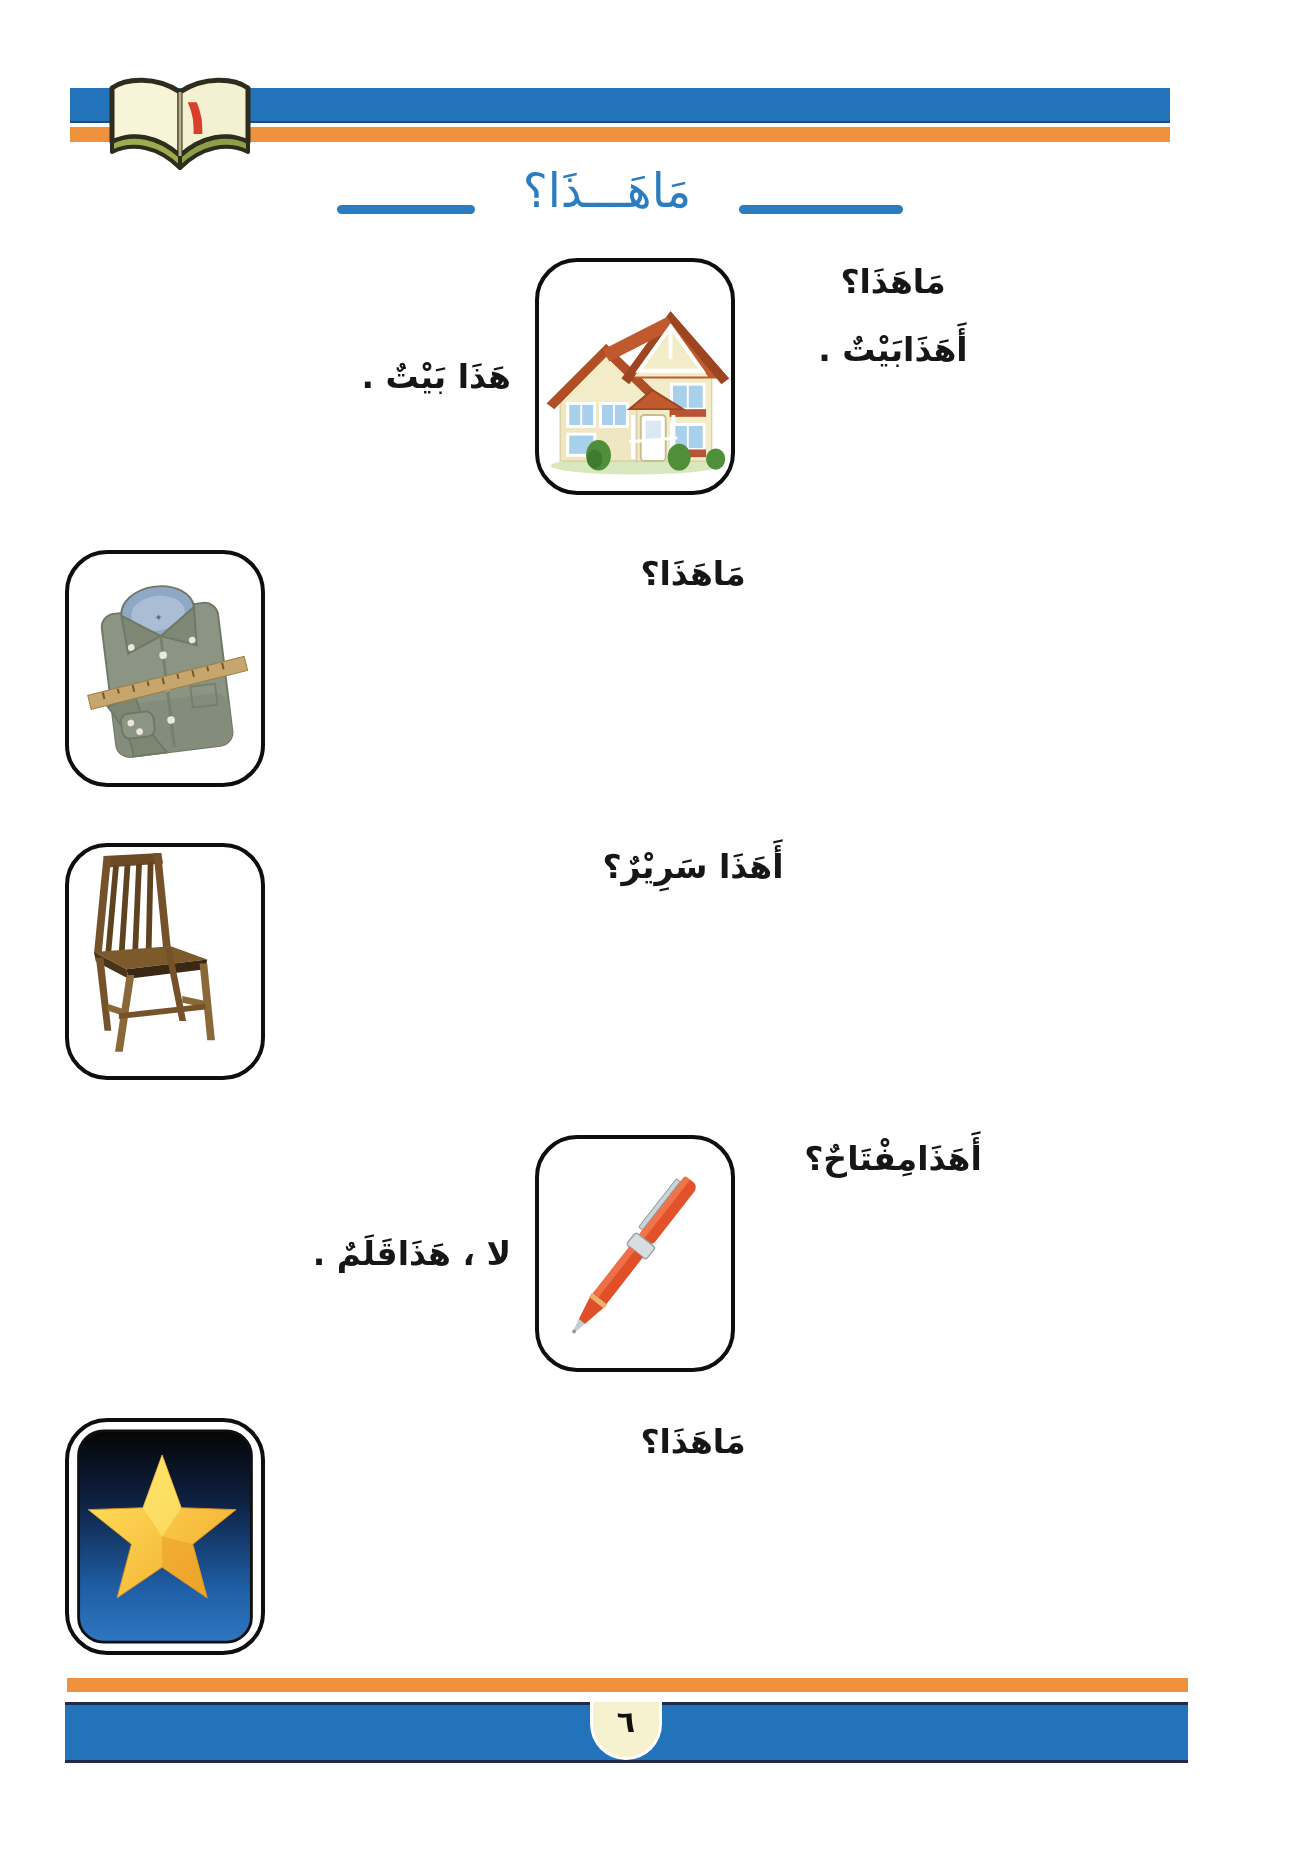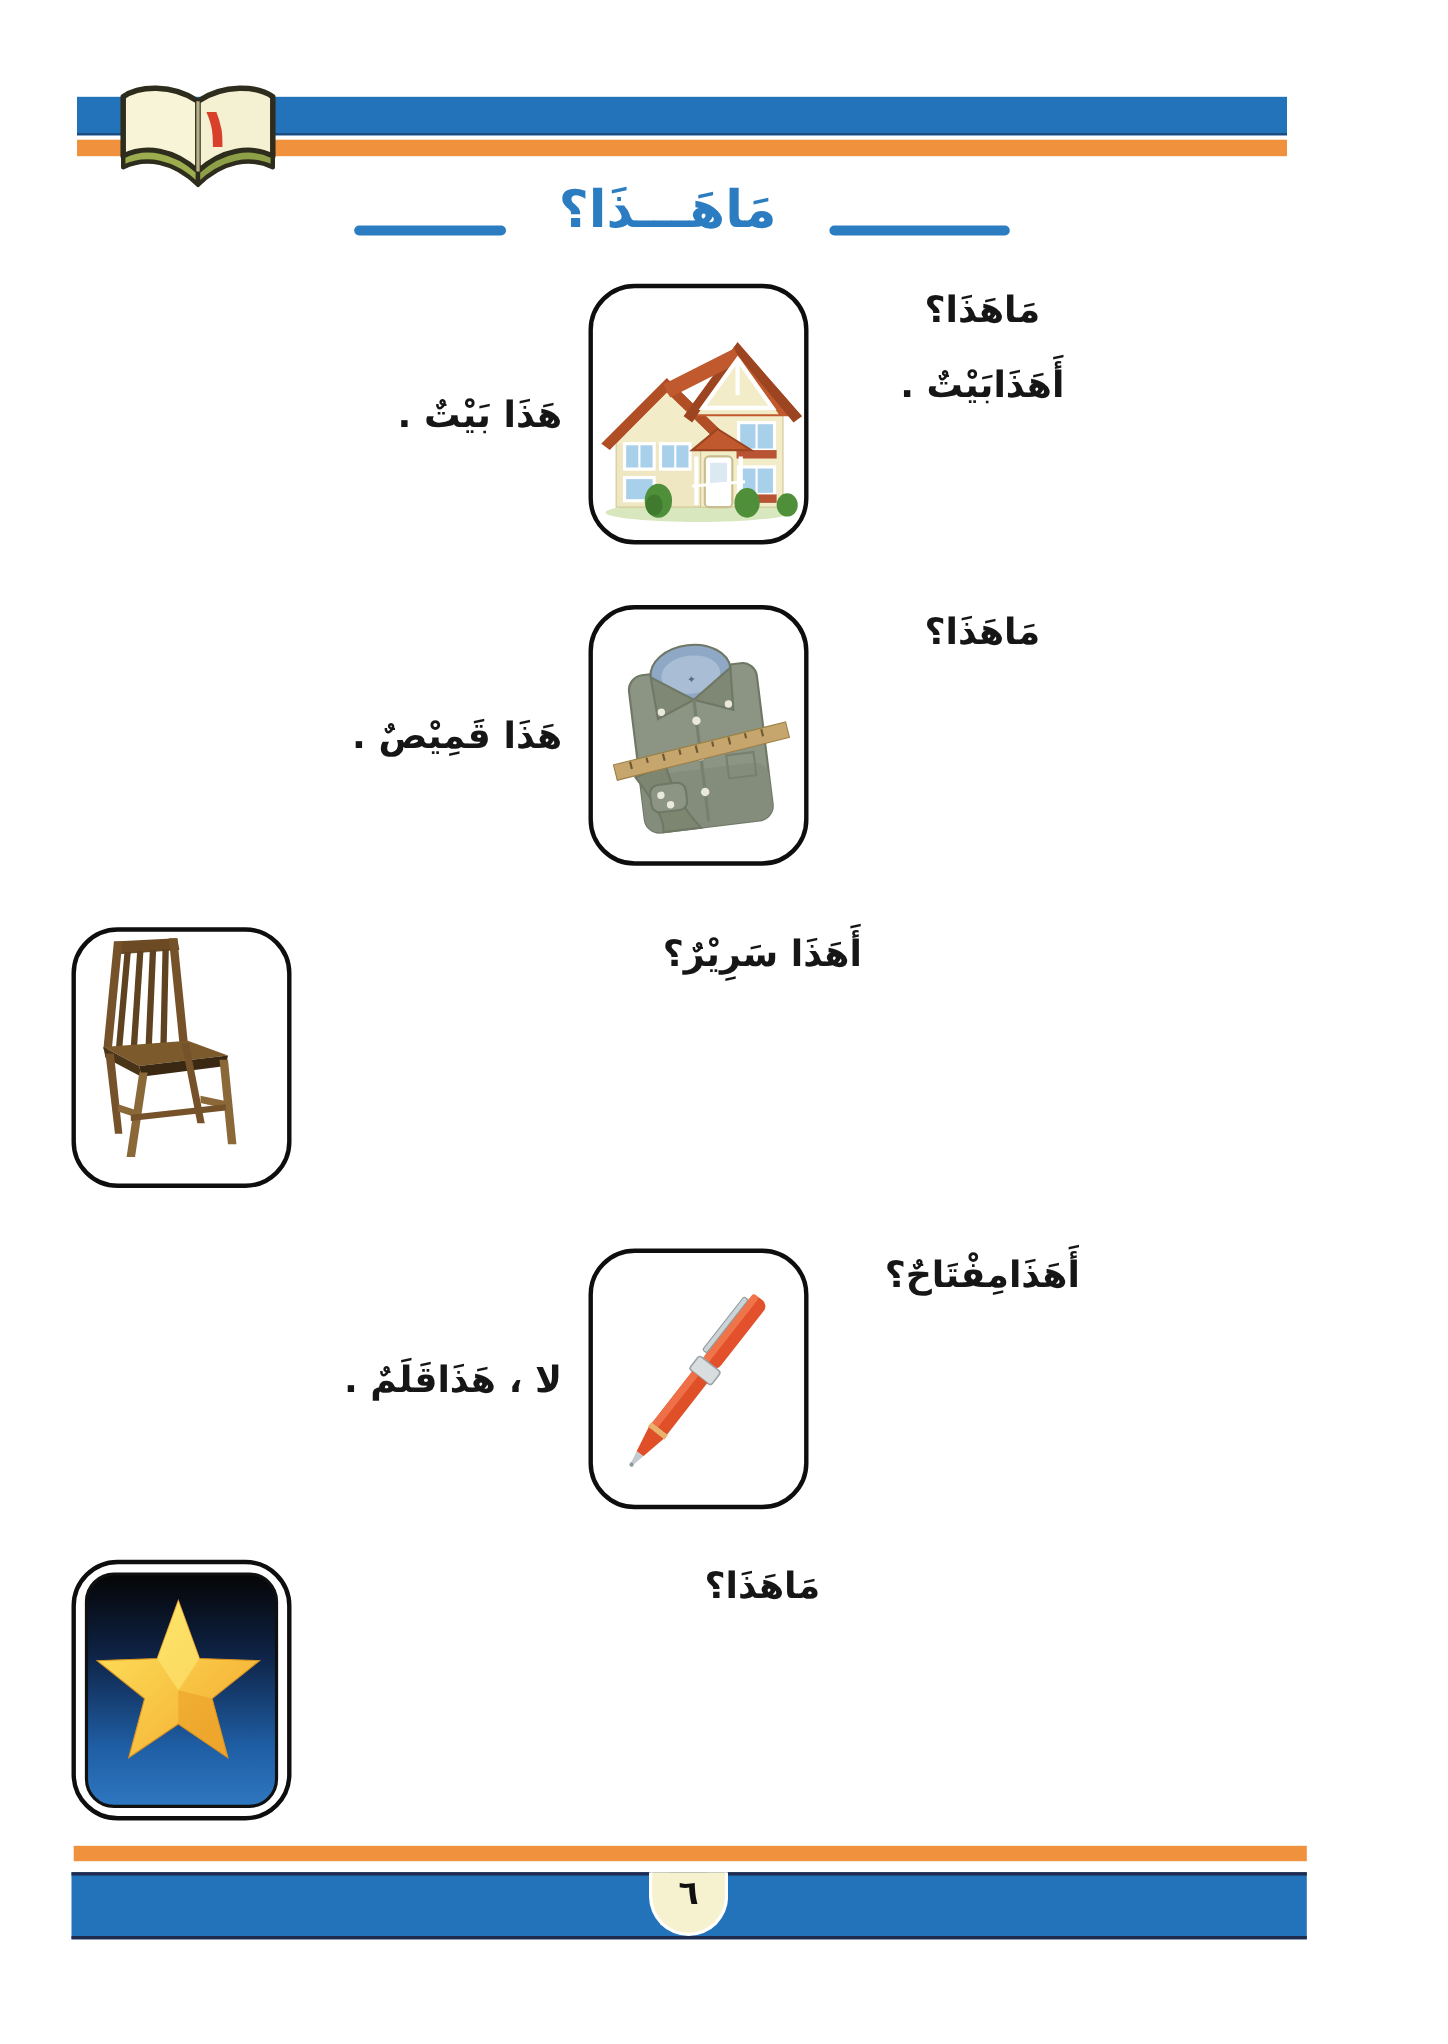--- a/index.html
+++ b/index.html
@@ -28,21 +28,21 @@
     color:#D8402C;font-size:50px;font-weight:700;line-height:1;
   }
   .title-row{
     position:absolute;left:65px;top:148px;width:1110px;height:86px;
     display:flex;align-items:center;justify-content:center;gap:36px;z-index:2;
   }
   .title-dash{height:9px;background:var(--title-blue);border-radius:5px;position:relative;top:18px;}
   .title-dash.left{width:138px;}
   .title-dash.right{width:164px;}
   .page-title{
-    direction:rtl;color:var(--title-blue);font-size:47px;font-weight:700;line-height:1.5;margin:12px;
+    direction:rtl;color:var(--title-blue);font-size:47px;font-weight:400;line-height:1.5;margin:12px;
     white-space:nowrap;
   }
   
   .row{
     position:absolute;left:65px;width:1110px;height:237px;
     display:grid;grid-template-columns:470px 200px 440px;align-items:stretch;
   }
   .answer-zone{
     display:flex;flex-direction:column;justify-content:center;align-items:flex-end;
     padding-right:24px;box-sizing:border-box;
@@ -141,23 +141,20 @@
         <ellipse cx="184" cy="204" rx="10" ry="11" fill="#4F8F3A"></ellipse>
       </svg>
     </div>
     <div class="question-zone">
       <p class="ar">مَاهَذَا؟</p>
       <p class="ar">أَهَذَابَيْتٌ .</p>
     </div>
   </section>
 
   <section class="row" style="top:550px">
-    <div class="answer-zone">
-      <p class="ar">هَذَا قَمِيْصٌ .</p>
-    </div>
     <div class="img-box">
       <svg width="192" height="228" viewBox="0 0 200 237">
         <g transform="rotate(-7 100 120)">
           <rect x="40" y="55" width="122" height="150" rx="14" fill="#8C9484" stroke="#6F7765" stroke-width="2"></rect>
           <rect x="40" y="150" width="122" height="55" rx="14" fill="#848C7C"></rect>
           <ellipse cx="100" cy="58" rx="38" ry="26" fill="#8FA8C6" stroke="#6F7765" stroke-width="2"></ellipse>
           <ellipse cx="100" cy="60" rx="28" ry="18" fill="#A9BDD4"></ellipse>
           <text x="100" y="68" text-anchor="middle" font-size="10" fill="#5a6c84">✦</text>
           <path d="M62,58 L100,84 L64,98 Z" fill="#7F8874" stroke="#6F7765" stroke-width="2"></path>
           <path d="M138,58 L100,84 L136,98 Z" fill="#7F8874" stroke="#6F7765" stroke-width="2"></path>

